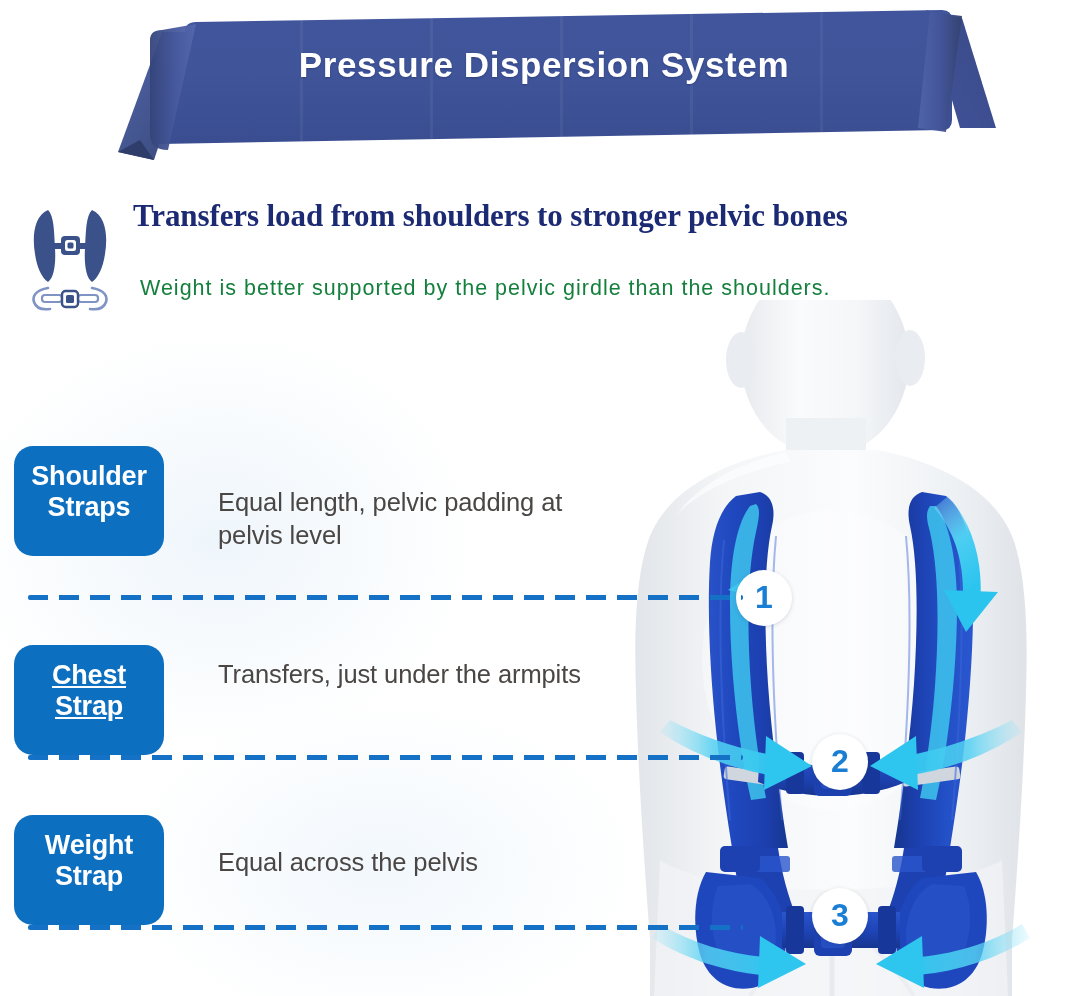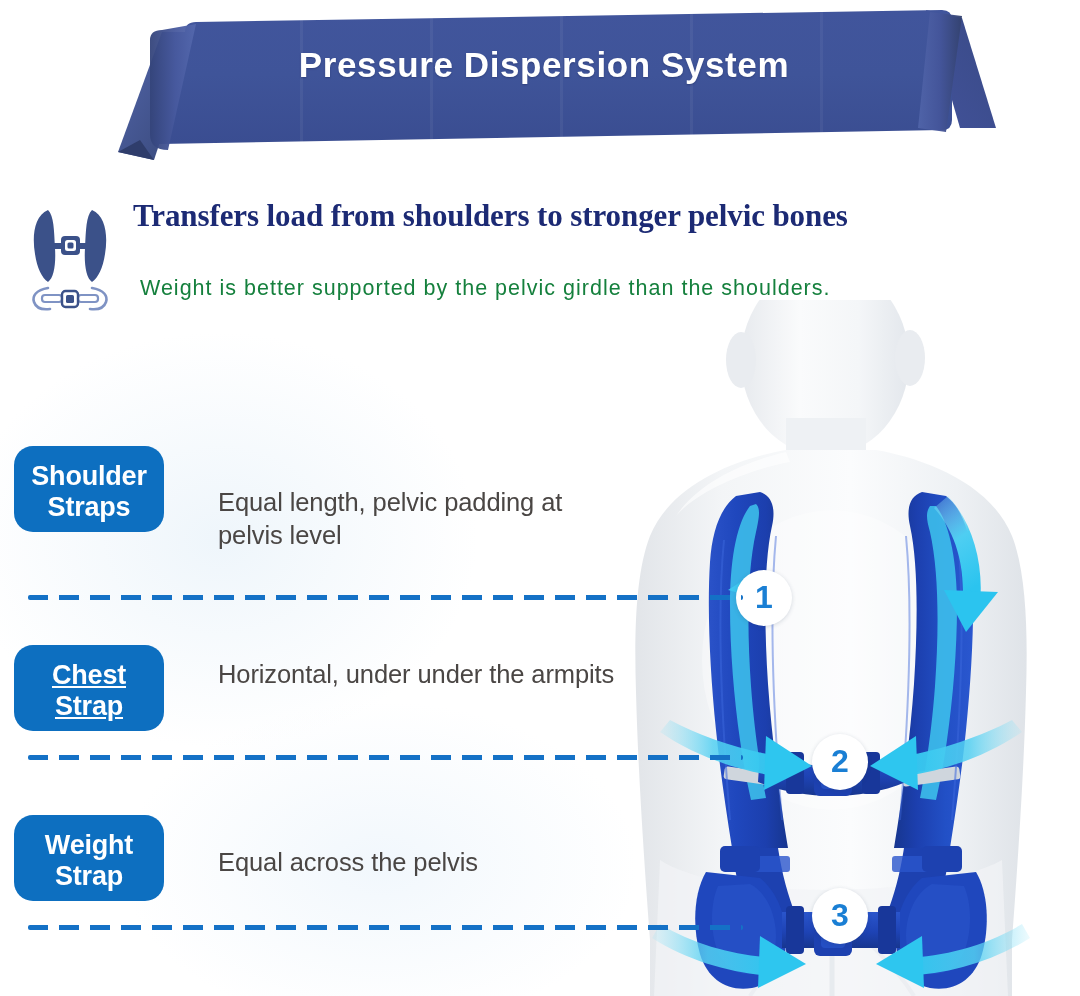--- a/index.html
+++ b/index.html
@@ -90,21 +90,21 @@
   .feature .badge {
     position: absolute;
     left: 14px;
     background: #0d6fc0;
     border-radius: 19px;
     color: #ffffff;
     font-size: 27px;
     font-weight: bold;
     line-height: 1.16;
     text-align: center;
-    padding: 15px 14px 8px 14px;
+    padding: 15px 14px 32px 14px;
     min-width: 150px;
     box-sizing: border-box;
     letter-spacing: -0.2px;
   }
   .feature .desc {
     position: absolute;
     left: 218px;
     color: #4a4644;
     font-size: 25.5px;
     line-height: 1.28;
@@ -403,21 +403,21 @@
     </div>
     <div class="desc" style="top:40px; width:400px;">Equal length, pelvic padding at pelvis level</div>
   </div>
   <div class="dashline" style="top:595px; width:715px;"></div>
 
   <div class="feature" style="top:645px;">
     <div class="badge" style="top:0;text-decoration:underline;">
       <div>Chest</div>
       <div>Strap</div>
     </div>
-    <div class="desc" style="top:13px; width:400px;">Horizontal, under under the armpits</div>
+    <div class="desc" style="top:13px; width:400px;">Transfers, just under the armpits</div>
   </div>
   <div class="dashline" style="top:755px; width:715px;"></div>
 
   <div class="feature" style="top:815px;">
     <div class="badge" style="top:0;">
       <div>Weight</div>
       <div>Strap</div>
     </div>
     <div class="desc" style="top:31px; width:420px;">Equal across the pelvis</div>
   </div>

